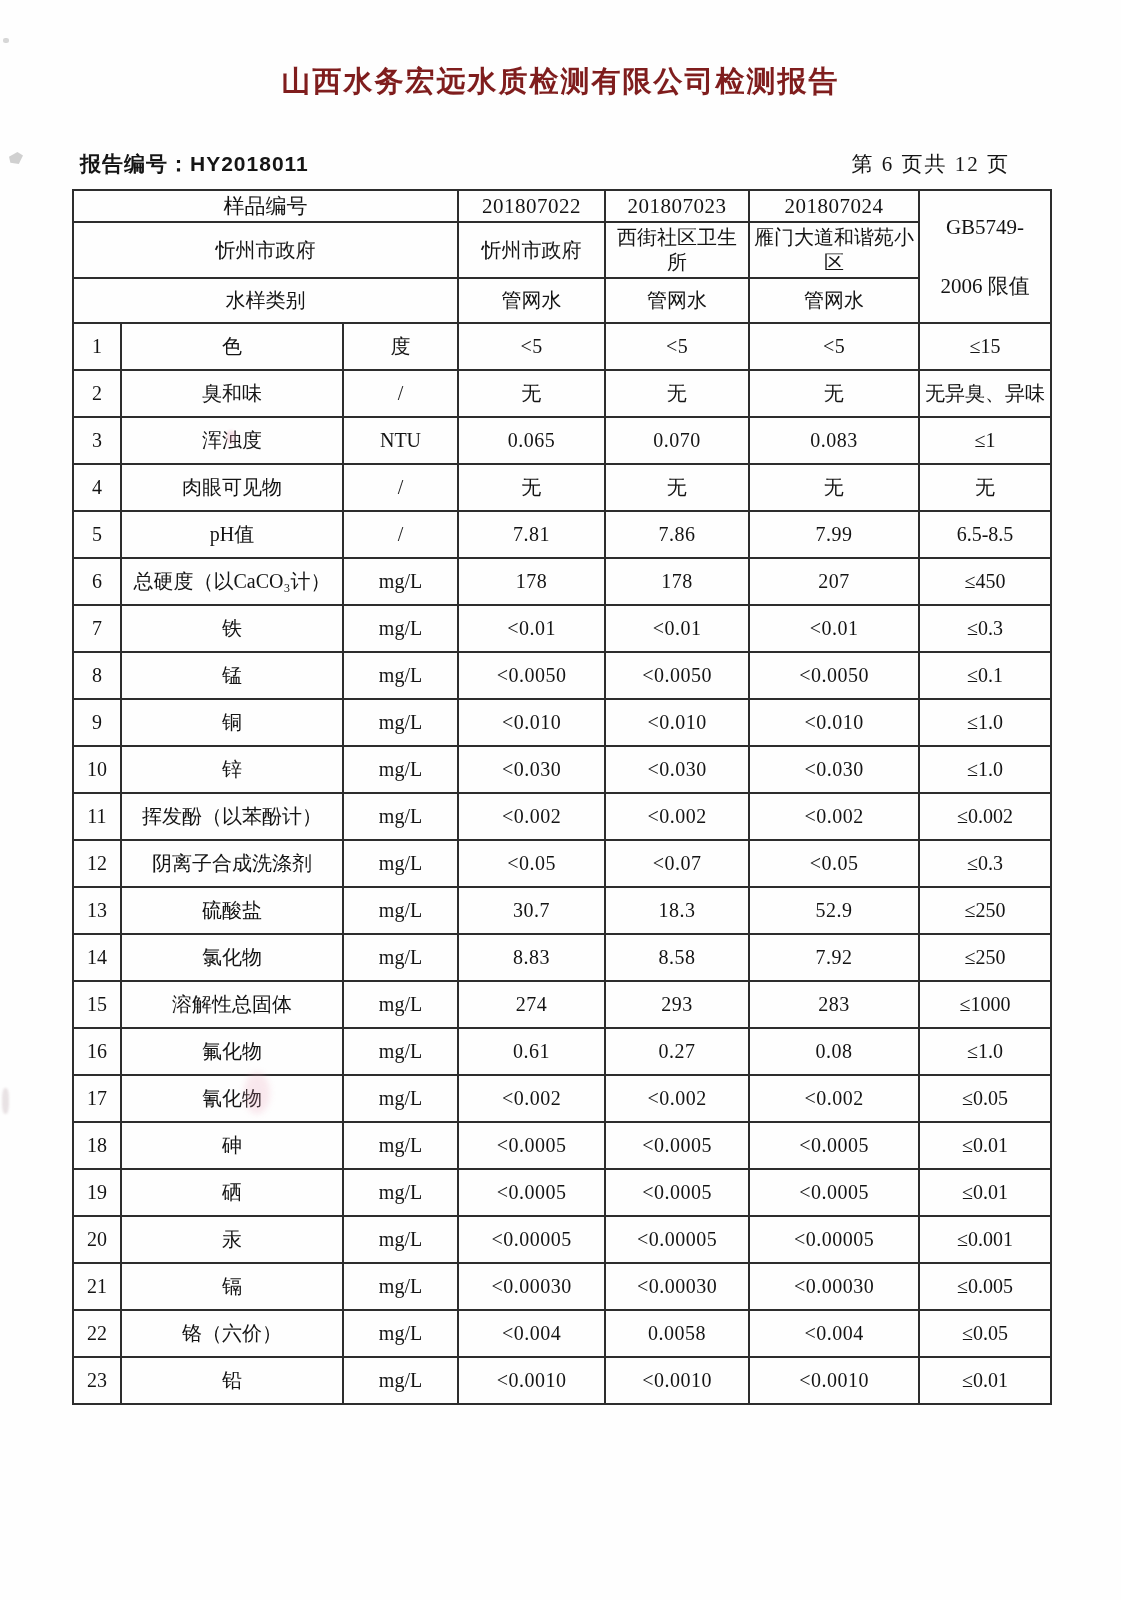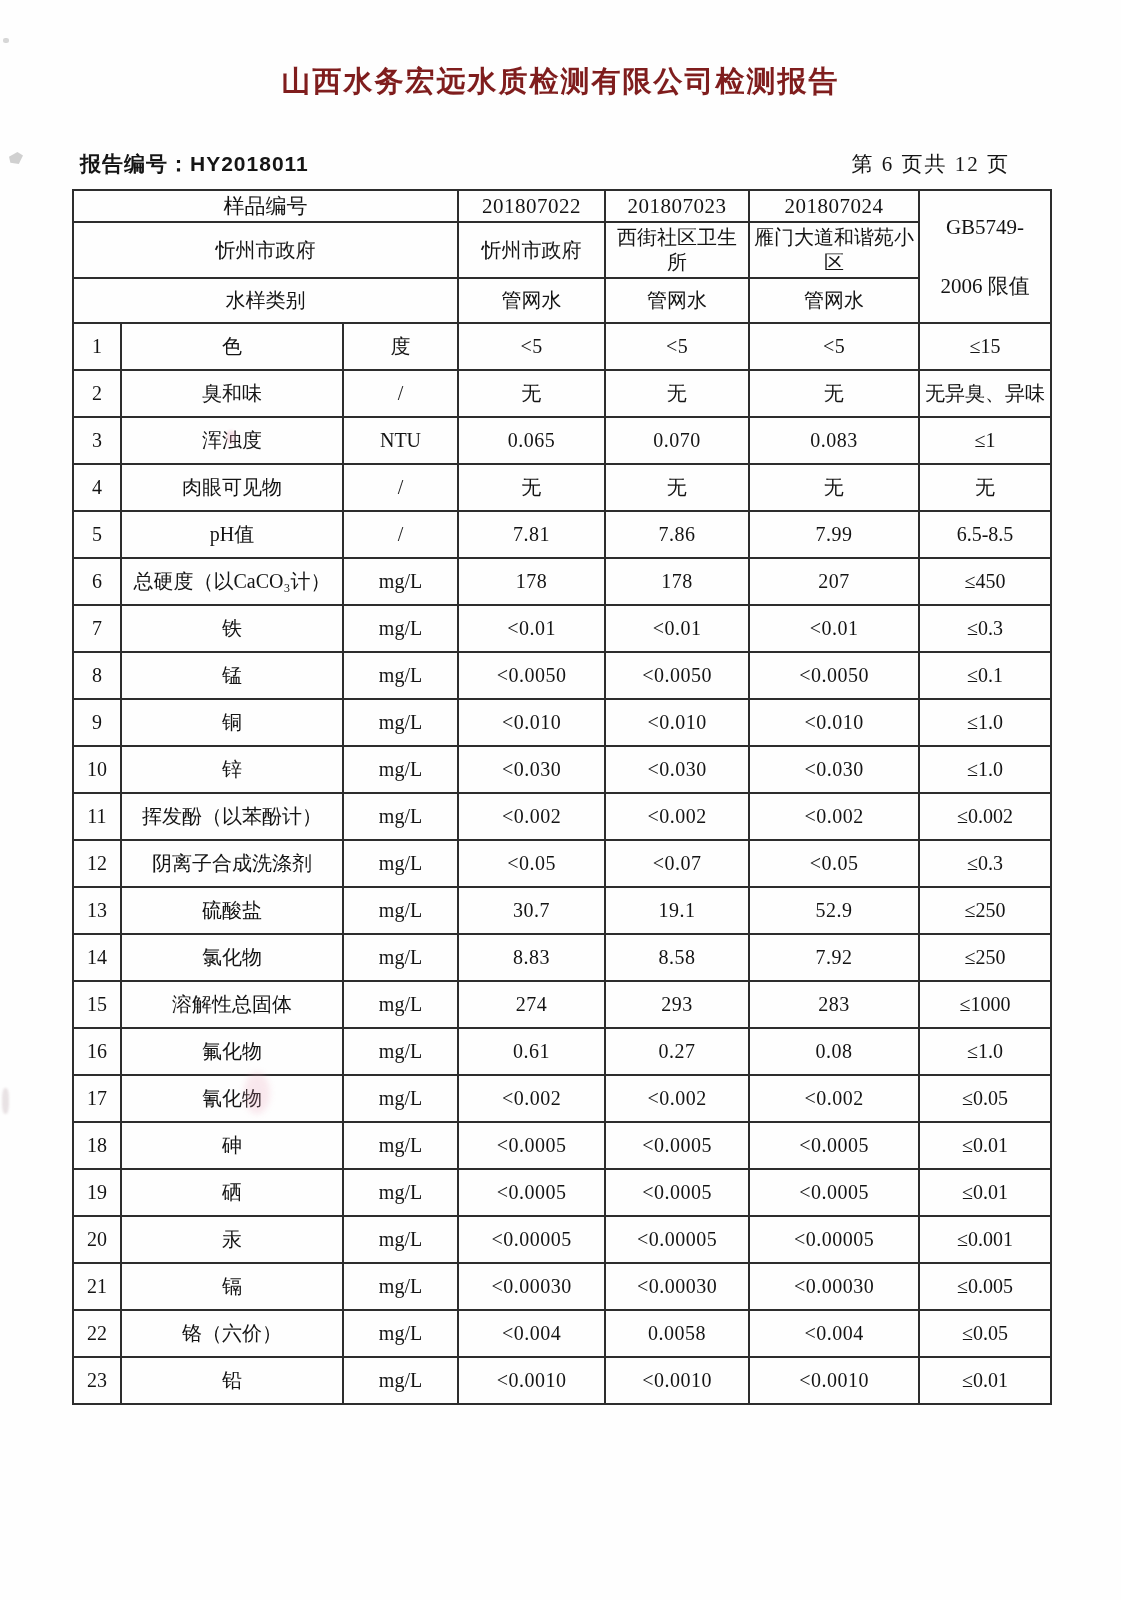--- a/index.html
+++ b/index.html
@@ -234,21 +234,21 @@
         <td class="num-val">&lt;0.05</td>
         <td class="num-val">&lt;0.07</td>
         <td class="num-val">&lt;0.05</td>
         <td class="limit-val">≤0.3</td>
       </tr>
         <tr class="data-row" style="">
         <td>13</td>
         <td class="param-name">硫酸盐</td>
         <td>mg/L</td>
         <td class="num-val">30.7</td>
-        <td class="num-val">19.1</td>
+        <td class="num-val">18.3</td>
         <td class="num-val">52.9</td>
         <td class="limit-val">≤250</td>
       </tr>
         <tr class="data-row" style="">
         <td>14</td>
         <td class="param-name">氯化物</td>
         <td>mg/L</td>
         <td class="num-val">8.83</td>
         <td class="num-val">8.58</td>
         <td class="num-val">7.92</td>

